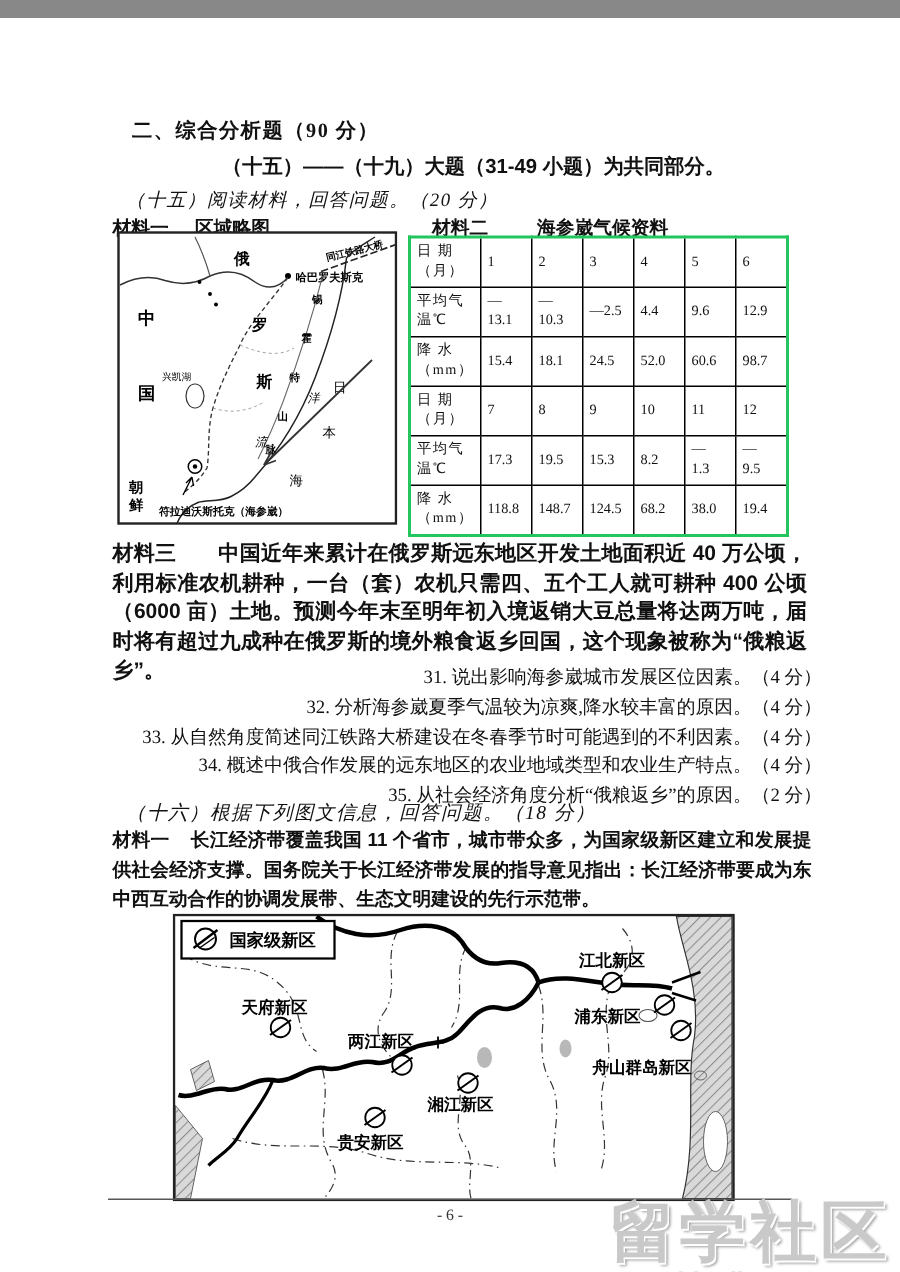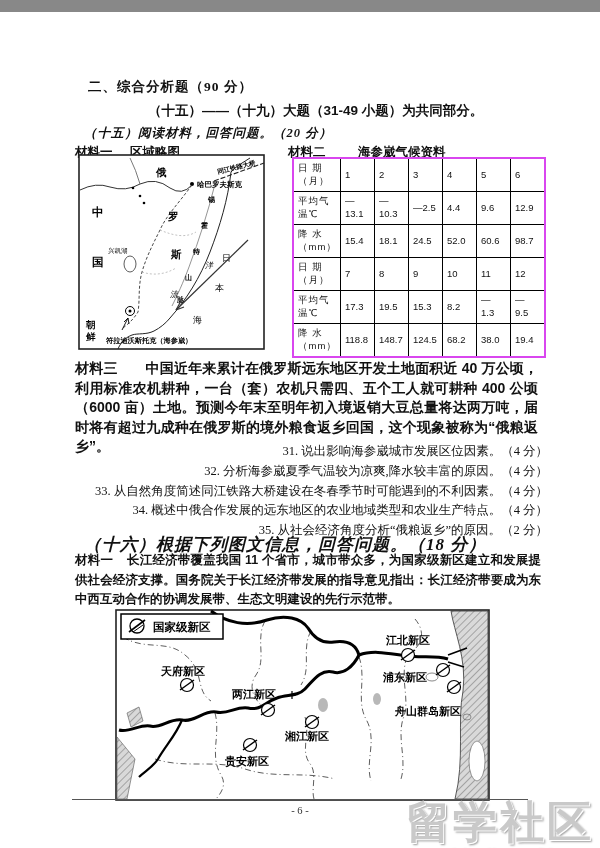--- a/index.html
+++ b/index.html
@@ -1,40 +1,40 @@
 <!DOCTYPE html>
 <html><head>
 <meta charset="utf-8">
 <style>
   html,body{margin:0;padding:0;background:#888;}
   .page{position:relative;width:600px;height:848px;background:#ffffff;overflow:hidden;
         font-family:"Liberation Serif", serif;color:#111;margin-top:12px;}
   .abs{position:absolute;}
   .songti{font-family:"Liberation Serif", serif;}
-  .kaiti{font-family:"Liberation Serif", serif;font-style:italic;font-weight:bold;}
+  .kaiti{font-family:"Liberation Serif", serif;font-style:italic;}
   .line1{left:88px;top:66px;font-size:13.5px;font-weight:600;letter-spacing:1px;}
   .line2{left:148px;top:90px;font-size:13.5px;font-weight:bold;font-family:"Liberation Sans",sans-serif;text-align:right;}
   .line3{left:84px;top:113px;font-size:12.5px;letter-spacing:1px;}
   .matrow{top:132px;font-size:12.5px;font-weight:bold;font-family:"Liberation Sans",sans-serif;}
   .m1l{left:75px;} .m1t{left:130px;} .m2l{left:288px;} .m2t{left:358px;}
 
   
-  table.clim{position:absolute;left:292px;top:145px;border-collapse:collapse;
-    font-family:Liberation Sans, sans-serif;font-size:9.5px;line-height:1.35;
-    border:2px solid #d946ef;}
+  table.clim{position:absolute;left:272px;top:145px;border-collapse:collapse;
+    font-family:Liberation Serif, serif;font-size:9.5px;line-height:1.35;
+    border:2px solid #22c55e;}
   table.clim td{border:1px solid #000;text-align:left;vertical-align:middle;
     padding:1px 2px 1px 4px;white-space:pre-line;height:30px;}
   td.rl{width:40px;letter-spacing:1px;}
   td.dv{width:27px;}
 
   .para{left:75px;top:347px;width:463px;font-size:14px;line-height:19.5px;
     text-align:justify;font-family:"Liberation Sans",sans-serif;font-weight:bold;}
   .mlabel3{margin-right:28px;}
   .qblock{left:78px;top:430px;width:470px;font-size:12.5px;line-height:19.8px;text-align:right;}
-  .s16intro{left:84px;top:521px;font-size:17px;letter-spacing:1px;}
+  .s16intro{left:84px;top:521px;font-size:13px;letter-spacing:1px;}
   .s16para{left:75px;top:539px;width:466px;font-size:12.5px;line-height:19.5px;
     text-align:justify;font-family:"Liberation Sans",sans-serif;font-weight:bold;}
   .mlabel16{margin-right:14px;}
 
   .divider{left:72px;top:787px;width:456px;border-top:1.5px solid #555;height:0;}
   .pagenum{left:0;top:793px;width:600px;text-align:center;font-size:10.5px;color:#333;}
 
   .wm{right:6px;top:788px;text-align:right;color:#c9c9c9;
       font-family:"Liberation Sans",sans-serif;font-weight:bold;line-height:1;}
   .wm .t{font-size:44px;letter-spacing:3px;

